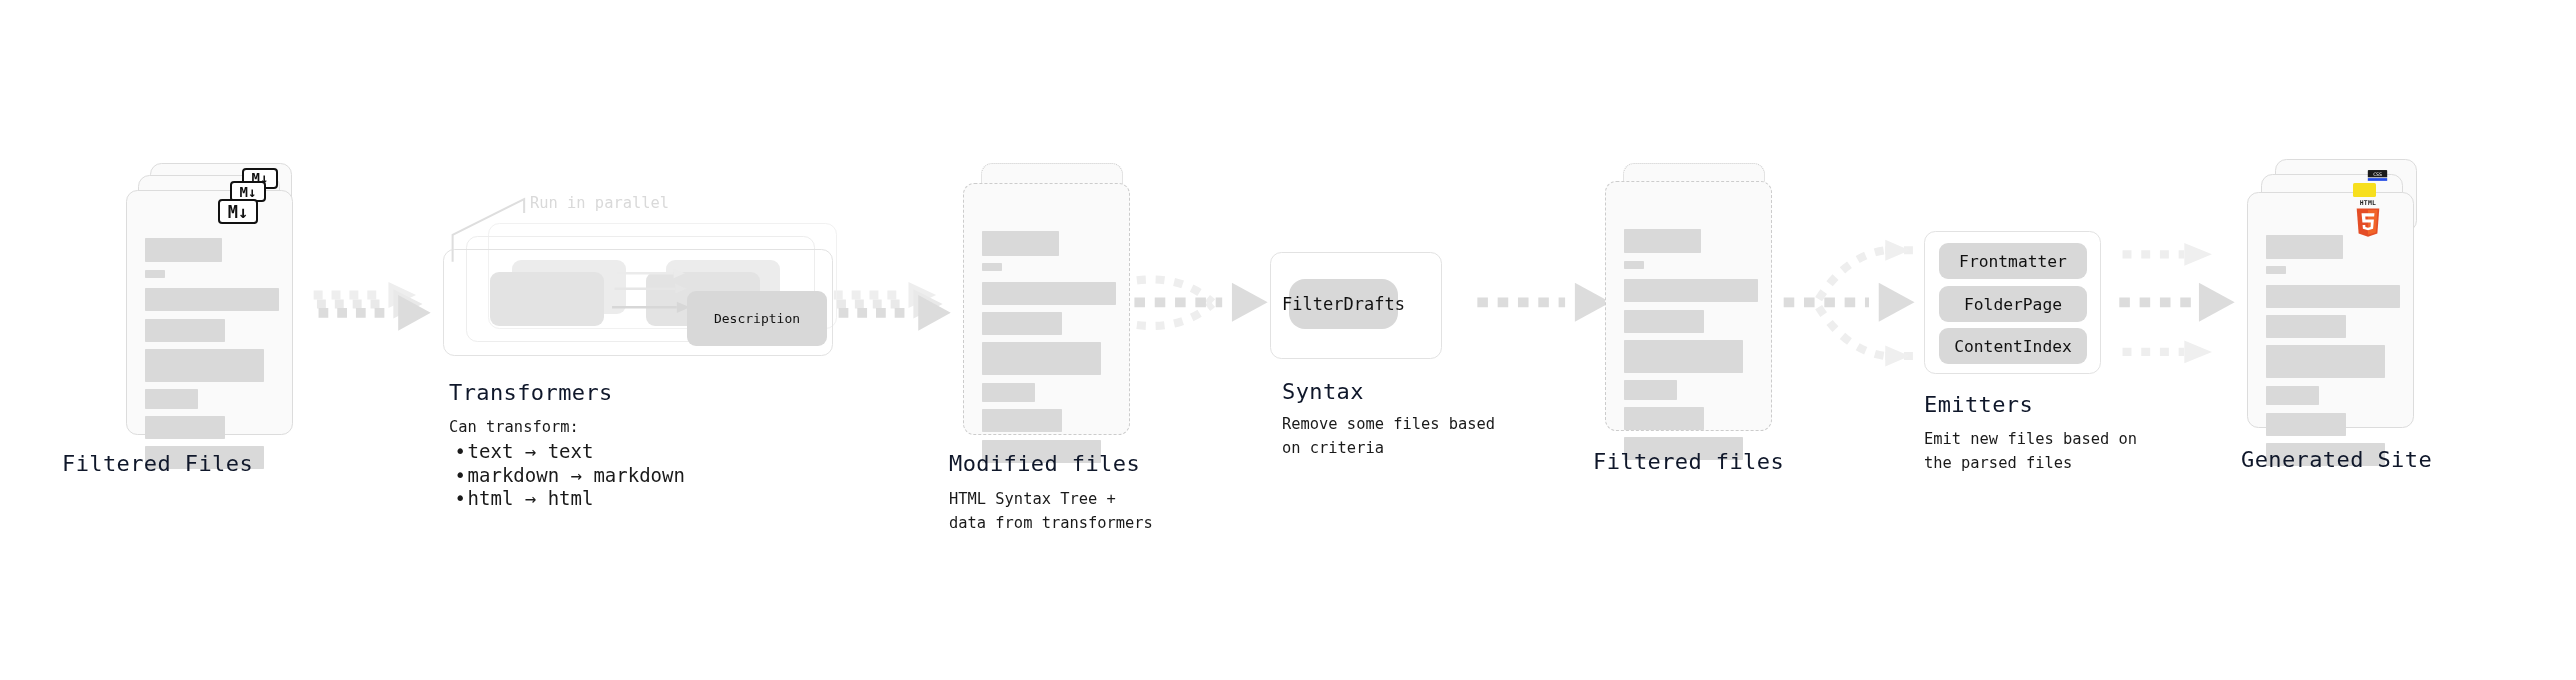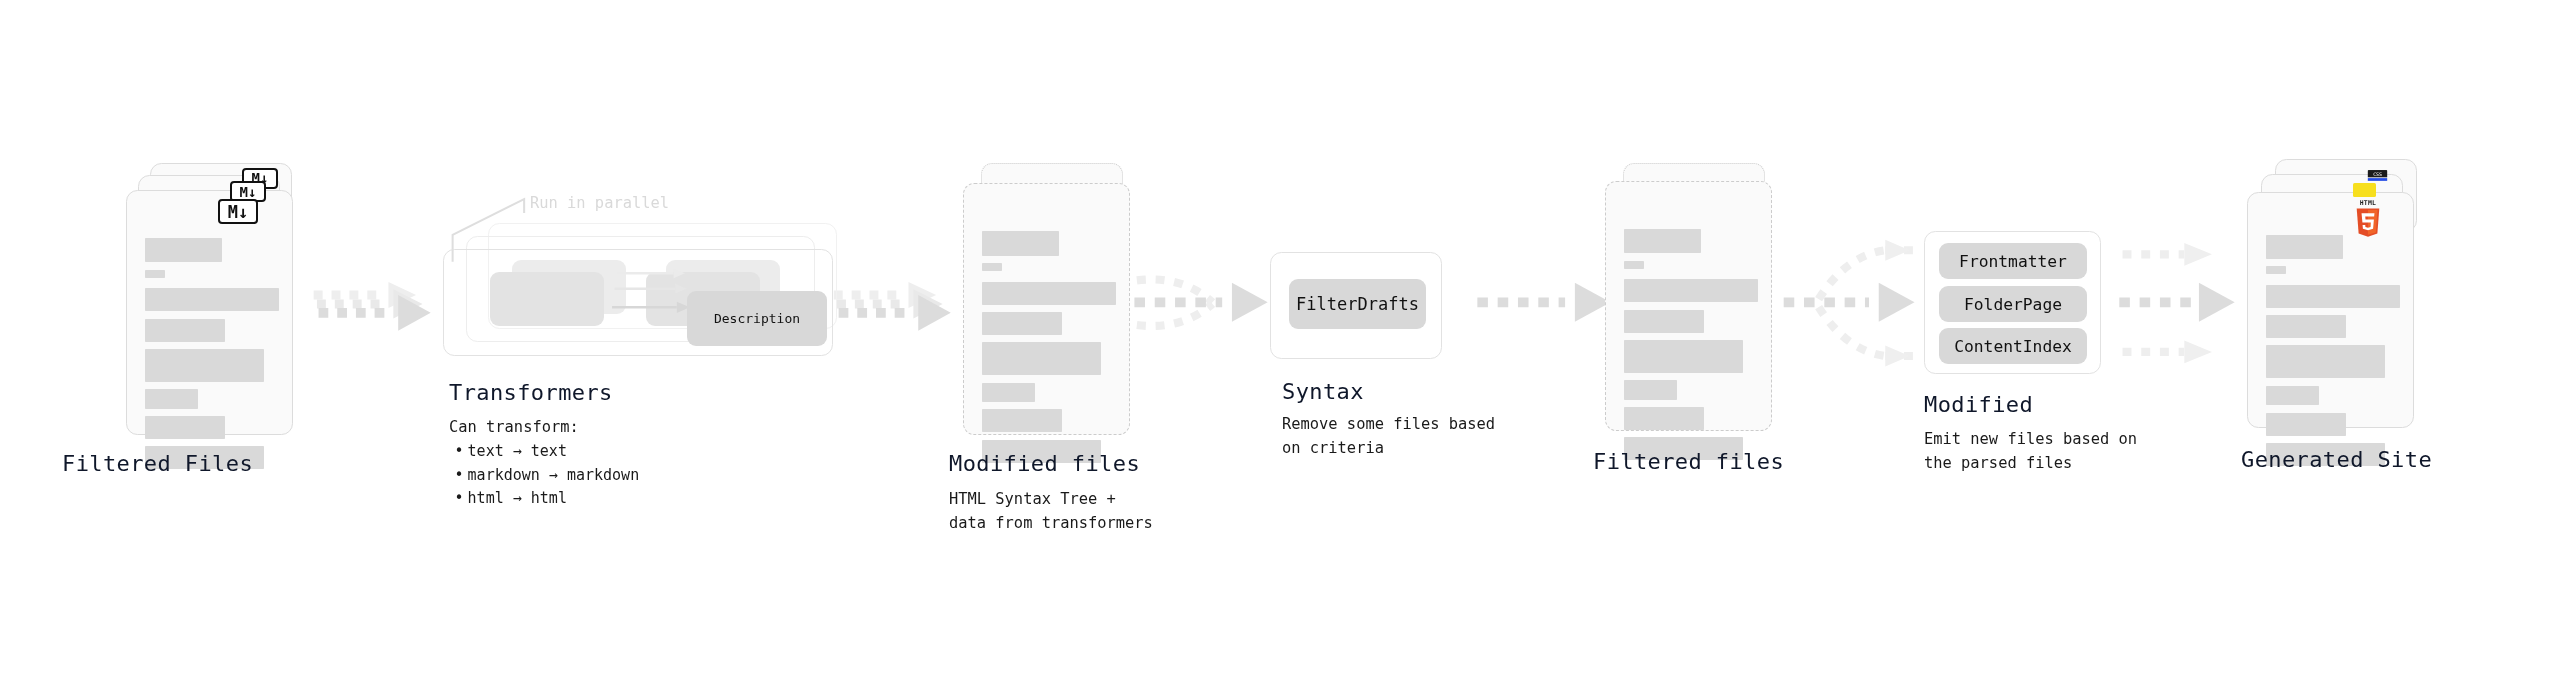--- a/index.html
+++ b/index.html
@@ -110,21 +110,21 @@
     white-space: pre-line;
   }
   .annot {
     position: absolute;
     font-size: 15.4px;
     color: #d9d9d9;
     white-space: nowrap;
   }
   .bullets {
     position: absolute;
-    font-size: 15px;
+    font-size: 19px;
     line-height: 23.6px;
     color: #1a1a1a;
   }
   .bullets .blist { margin: 0; padding: 0; list-style: none; }
   .bullets .blist li { padding-left: 14.6px; position: relative; }
   .bullets .blist li::before {
     content: "\2022";
     position: absolute;
     left: 1.6px;
     top: 0;
@@ -277,21 +277,21 @@
           <div class="bar" style="width: 80px; height: 23px;"></div>
           <div class="bar" style="width: 119px; height: 23px;"></div>
         </div>
     </div>
   </div>
   <div class="title" style="left:949px; top:451px;">Modified files</div>
   <div class="subtitle" style="left:949px; top:488px;">HTML Syntax Tree +
 data from transformers</div>
 
   <div class="procbox" style="left:1270px; top:252px; width:172px; height:107px;">
-    <div class="pill" style="left:18px; top:26px; width:137px; height:50px; font-size:17px;">FilterDrafts</div>
+    <div class="pill" style="left:18px; top:26px; width:109px; height:50px; font-size:17px;border-radius:16px;">FilterDrafts</div>
   </div>
   <div class="title" style="left:1282px; top:379px;">Syntax</div>
   <div class="subtitle" style="left:1282px; top:413px;">Remove some files based
 on criteria</div>
 
   <div class="card-stack" style="left:1605px; top:163px;">
     <div class="card dotted" style="left:18px; top:0px; width:142px; height:73px;"></div>
     <div class="card dashed" style="left:0px; top:18px; width:167px; height:250px;">
       <div class="card-body" id="bars-filtered">
           <div class="bar" style="width: 77px; height: 24.4px;"></div>
@@ -305,21 +305,21 @@
         </div>
     </div>
   </div>
   <div class="title" style="left:1593px; top:449px;">Filtered files</div>
 
   <div class="procbox" style="left:1924px; top:231px; width:177px; height:143px;">
     <div class="pill" style="left:14px; top:11.4px; width:148px; height:36px; font-size:16.3px;">Frontmatter</div>
     <div class="pill" style="left:14px; top:54px; width:148px; height:36px; font-size:16.3px;">FolderPage</div>
     <div class="pill" style="left:14px; top:96px; width:148px; height:36px; font-size:16.3px;">ContentIndex</div>
   </div>
-  <div class="title" style="left:1924px; top:392px;">Modified</div>
+  <div class="title" style="left:1924px; top:392px;">Emitters</div>
   <div class="subtitle" style="left:1924px; top:428px;">Emit new files based on
 the parsed files</div>
 
   <div class="card-stack" style="left:2247px; top:159px;">
     <div class="card" style="left:28px; top:0px; width:142px; height:73px;"></div>
     <div class="card" style="left:14px; top:14.6px; width:142px; height:73px;"></div>
     <div class="card" style="left:0px; top:32.5px; width:167px; height:236px;">
       <div class="card-body" style="top:42px;" id="bars-site">
           <div class="bar" style="width: 77px; height: 24.4px;"></div>
           <div class="bar" style="width: 20.3px; height: 8.1px; margin-bottom: 10.6px;"></div>

